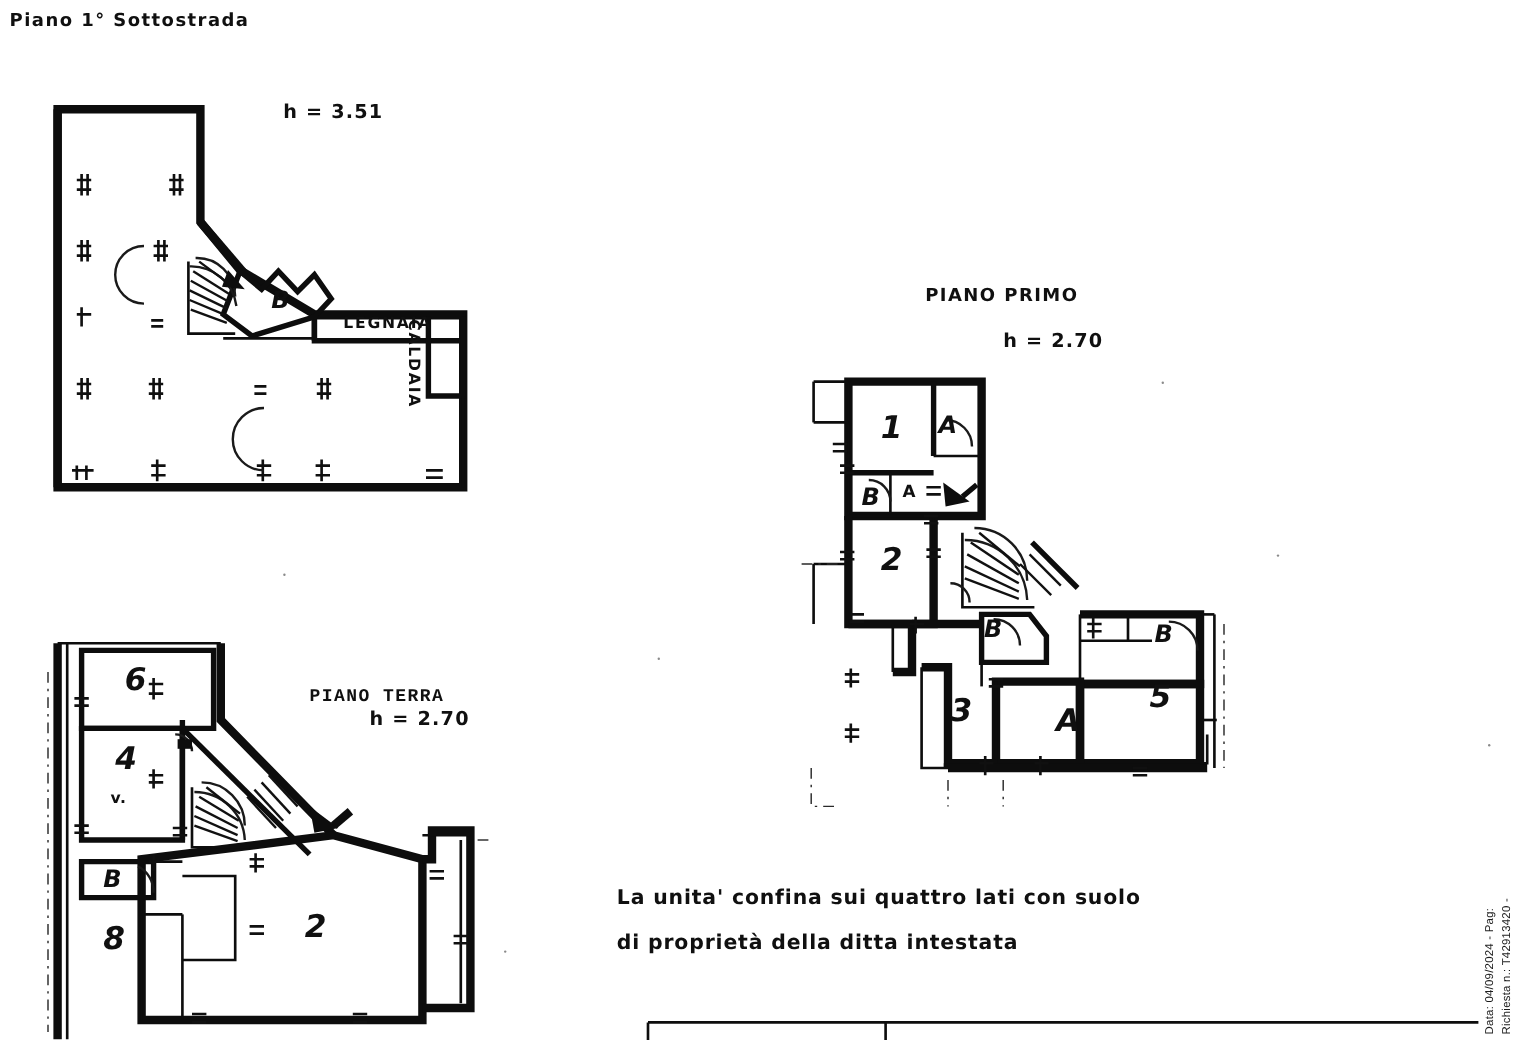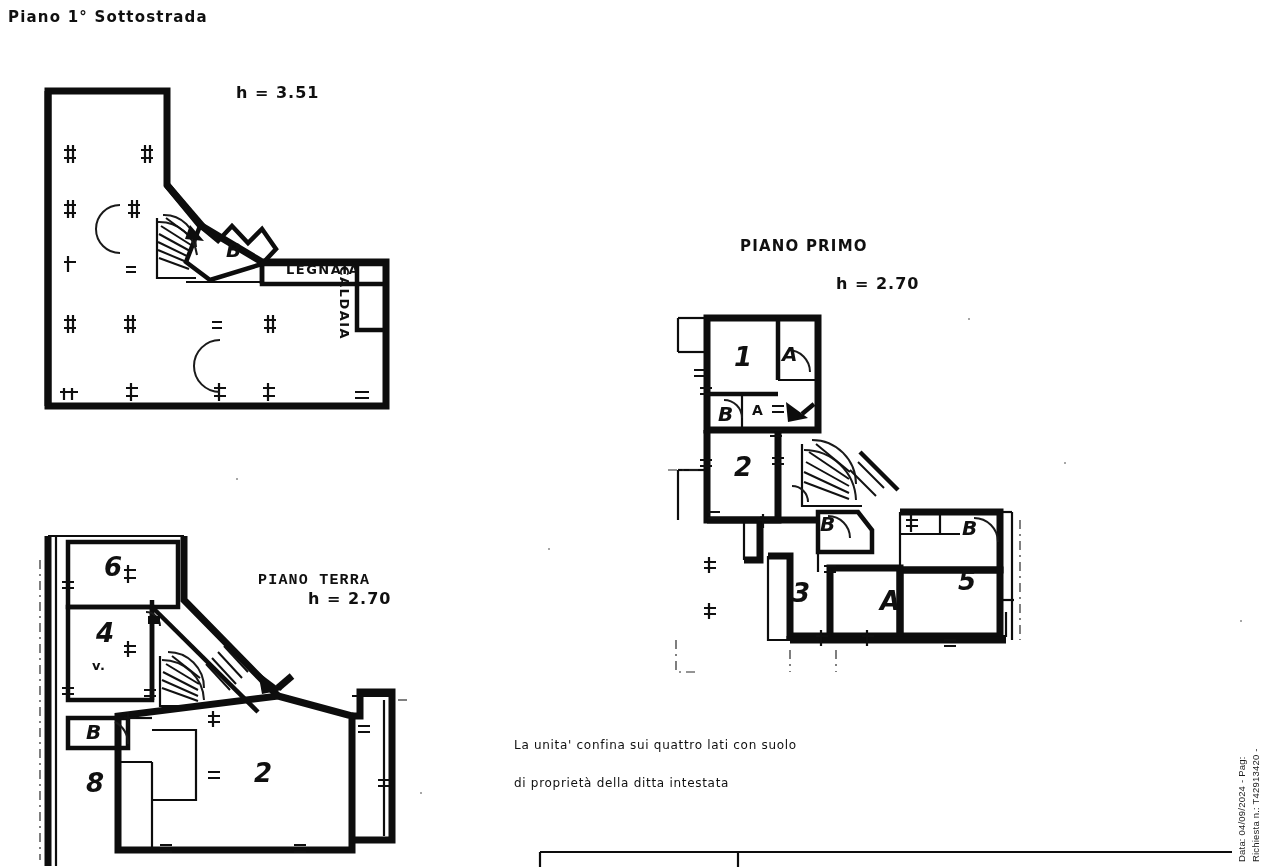--- a/index.html
+++ b/index.html
@@ -41,23 +41,23 @@
     font-size: 20px;
     font-style: italic;
     font-weight: bold;
   }
   .hw-tag {
     font-size: 13px;
     font-weight: bold;
     letter-spacing: 1.5px;
   }
   .hw-note {
-    font-size: 12px;
+    font-size: 17px;
     letter-spacing: 0.7px;
-    font-weight: normal;
+    font-weight: bold;
   }
   svg.plan {
     position: absolute;
     left: 0;
     top: 0;
     width: 1280px;
     height: 867px;
     pointer-events: none;
   }
   .wall {
@@ -468,21 +468,21 @@
   <div class="hw hw-room" style="left:96px; top:618px;">4</div>
 
   <div class="hw" style="left:92px; top:658px; font-size:13px;">v.</div>
 
   <div class="hw hw-room-sm" style="left:86px; top:720px;">B</div>
 
   <div class="hw hw-room" style="left:86px; top:768px;">8</div>
 
   <div class="hw hw-room" style="left:254px; top:758px;">2</div>
 
-  <div class="hw hw-title" style="left:740px; top:237px;">PIANO PRIMO</div>
+  <div class="hw hw-title" style="left:771px; top:237px;">PIANO PRIMO</div>
 
   <div class="hw hw-h" style="left:836px; top:274px;">h = 2.70</div>
 
   <div class="hw hw-room" style="left:734px; top:342px;">1</div>
 
   <div class="hw hw-room" style="left:734px; top:452px;">2</div>
 
   <div class="hw hw-room" style="left:792px; top:578px;">3</div>
 
   <div class="hw hw-room" style="left:880px; top:586px;">A</div>

